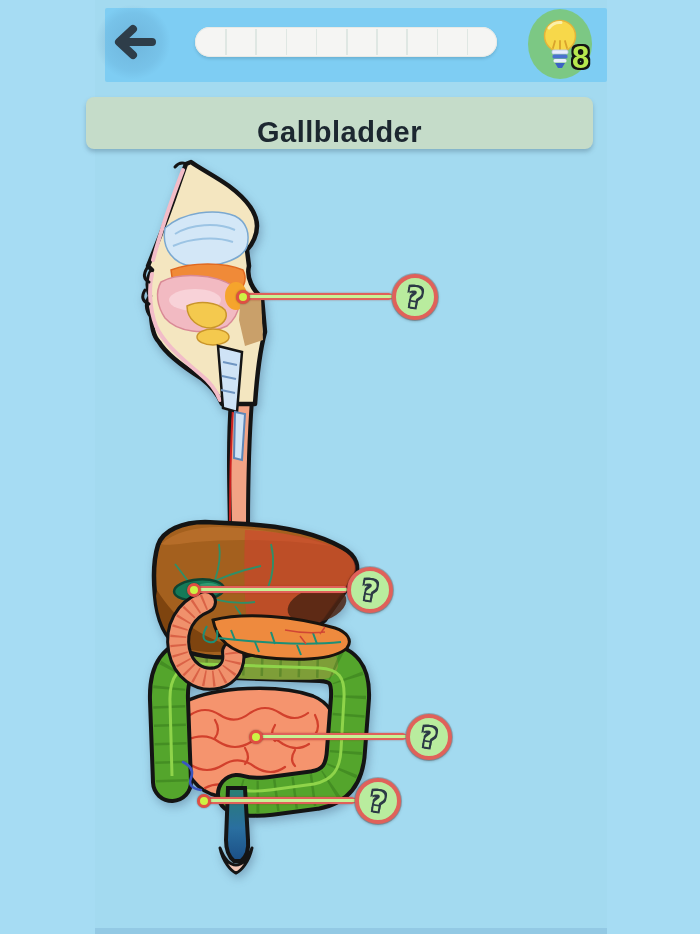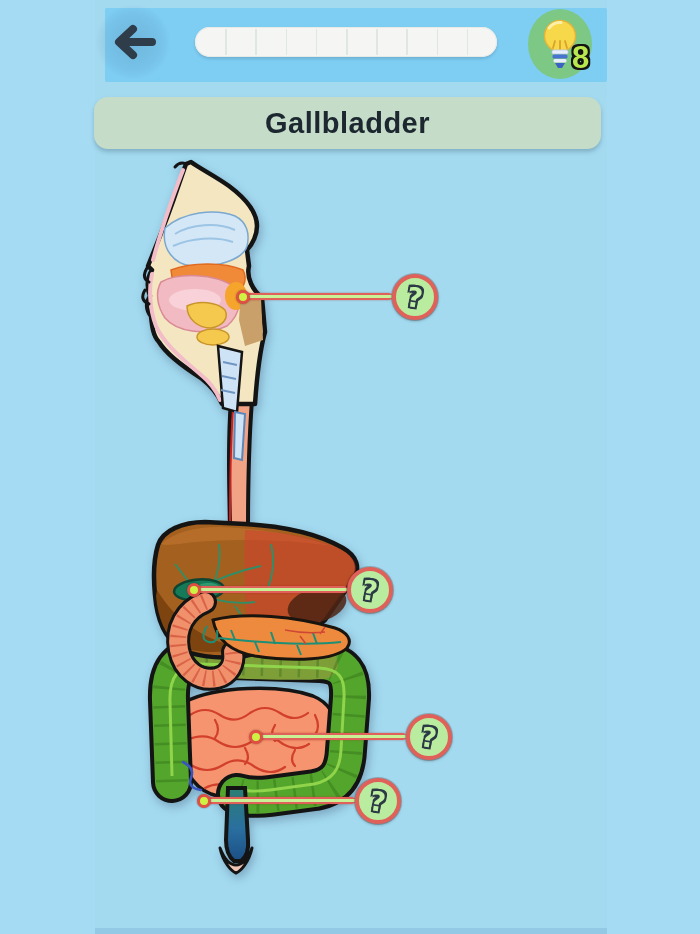--- a/index.html
+++ b/index.html
@@ -37,24 +37,24 @@
   }
   .hint-count{
     position:absolute;left:572px;top:40px;
     font-size:31px;font-weight:800;color:var(--hint_count_color,#b8e84e);
     text-shadow:-2px -2px 0 #141414,2px -2px 0 #141414,-2px 2px 0 #141414,2px 2px 0 #141414,
                 -2px 0 0 #141414,2px 0 0 #141414,0 -2px 0 #141414,0 2px 0 #141414;
     pointer-events:none;
   }
   
   .title-bar{
-    position:absolute;left:94px;top:97px;width:507px;height:52px;
-    background:var(--title_bg,#c5dcc9);border-radius:14px;
+    position:absolute;left:86px;top:97px;width:507px;height:52px;
+    background:var(--title_bg,#c5dcc9);border-radius:8px;
     box-shadow:0 3px 4px rgba(70,100,120,.35);
-    display:flex;align-items:center;justify-content:center;
+    display:flex;align-items:flex-end;justify-content:center;
   }
   .title-text{font-size:29px;font-weight:600;color:#1c2730;letter-spacing:.5px;}
   
   .anatomy{
     position:absolute;left:95px;top:150px;width:512px;height:784px;
     filter:drop-shadow(2px 4px 5px rgba(50,70,100,.35));
   }
   
   .lead{
     position:absolute;height:7px;border-radius:4px;

